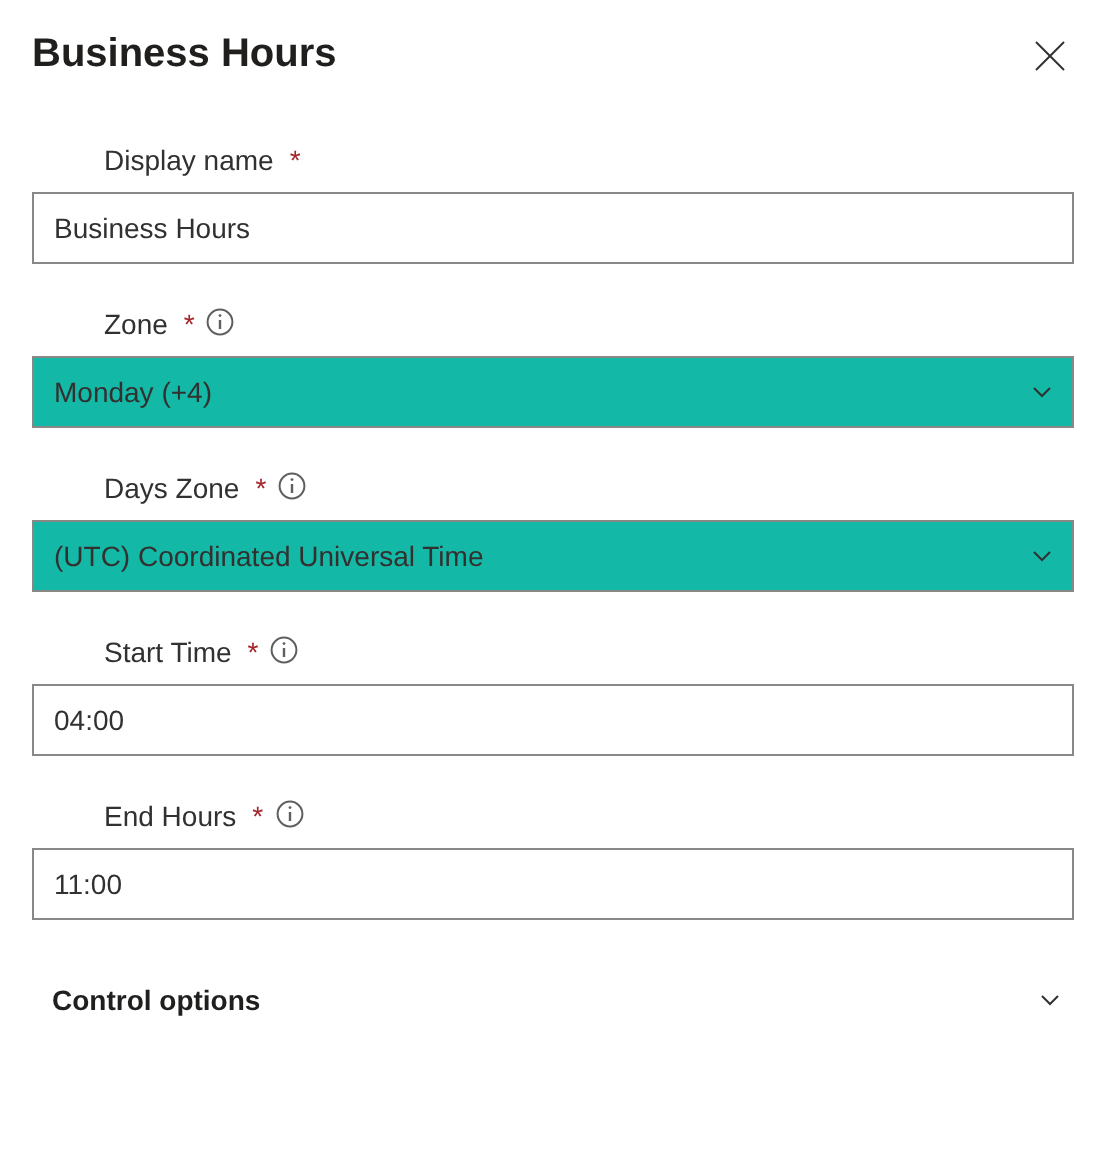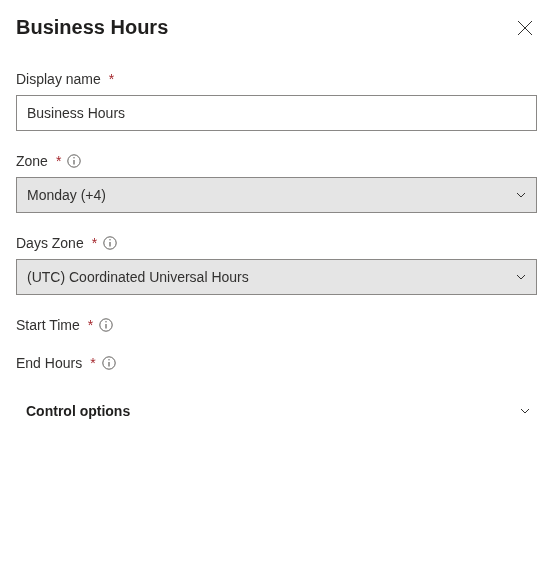--- a/index.html
+++ b/index.html
@@ -38,25 +38,25 @@
     }
     .close-btn svg {
       width: 16px;
       height: 16px;
     }
     .field {
       margin-bottom: 22px;
     }
     .field-label {
       display: flex;
-      align-items: center;
       gap: 6px;
       margin-bottom: 8px;
       font-size: 14px;
       color: #323130;
+      margin-left: 36px;
     }
     .required {
       color: #a4262c;
       margin-left: 2px;
     }
     .info-icon {
       display: inline-flex;
       align-items: center;
       justify-content: center;
       width: 14px;
@@ -82,21 +82,21 @@
       width: 100%;
     }
     .select-input {
       width: 100%;
       height: 36px;
       padding: 0 34px 0 10px;
       border: 1px solid #8a8886;
       font-family: inherit;
       font-size: 14px;
       color: #323130;
-      background: #e5e5e5;
+      background: #14b8a6;
       appearance: none;
       -webkit-appearance: none;
       cursor: pointer;
     }
     .select-chevron {
       position: absolute;
       right: 10px;
       top: 50%;
       transform: translateY(-50%);
       pointer-events: none;
@@ -183,21 +183,21 @@
     <span class="info-icon">
       <svg viewBox="0 0 14 14" fill="none" stroke="#605e5c" stroke-width="1">
         <circle cx="7" cy="7" r="6.2"></circle>
         <line x1="7" y1="6" x2="7" y2="10.5" stroke-width="1.2"></line>
         <circle cx="7" cy="3.8" r="0.7" fill="#605e5c" stroke="none"></circle>
       </svg>
     </span>
   </div>
   <div class="select-wrapper">
     <button class="select-input" style="text-align:left;">
-      <span>(UTC) Coordinated Universal Hours</span>
+      <span>(UTC) Coordinated Universal Time</span>
     </button>
     <span class="select-chevron">
       <svg viewBox="0 0 12 12" fill="none" stroke="#323130" stroke-width="1">
         <polyline points="2,4 6,8 10,4"></polyline>
       </svg>
     </span>
   </div>
 </div>
 
 <div class="field">
@@ -205,34 +205,36 @@
     <span>Start Time</span>
     <span class="required">*</span>
     <span class="info-icon">
       <svg viewBox="0 0 14 14" fill="none" stroke="#605e5c" stroke-width="1">
         <circle cx="7" cy="7" r="6.2"></circle>
         <line x1="7" y1="6" x2="7" y2="10.5" stroke-width="1.2"></line>
         <circle cx="7" cy="3.8" r="0.7" fill="#605e5c" stroke="none"></circle>
       </svg>
     </span>
   </div>
+  <input type="text" class="text-input" value="04:00" style="">
 </div>
 
 <div class="field">
   <div class="field-label">
     <span>End Hours</span>
     <span class="required">*</span>
     <span class="info-icon">
       <svg viewBox="0 0 14 14" fill="none" stroke="#605e5c" stroke-width="1">
         <circle cx="7" cy="7" r="6.2"></circle>
         <line x1="7" y1="6" x2="7" y2="10.5" stroke-width="1.2"></line>
         <circle cx="7" cy="3.8" r="0.7" fill="#605e5c" stroke="none"></circle>
       </svg>
     </span>
   </div>
+  <input type="text" class="text-input" value="11:00" style="">
 </div>
 
 <div class="collapsible">
   <span class="collapsible-label">Control options</span>
   <span class="collapsible-chevron">
     <svg viewBox="0 0 12 12" fill="none" stroke="#323130" stroke-width="1">
       <polyline points="2,4 6,8 10,4"></polyline>
     </svg>
   </span>
 </div>

